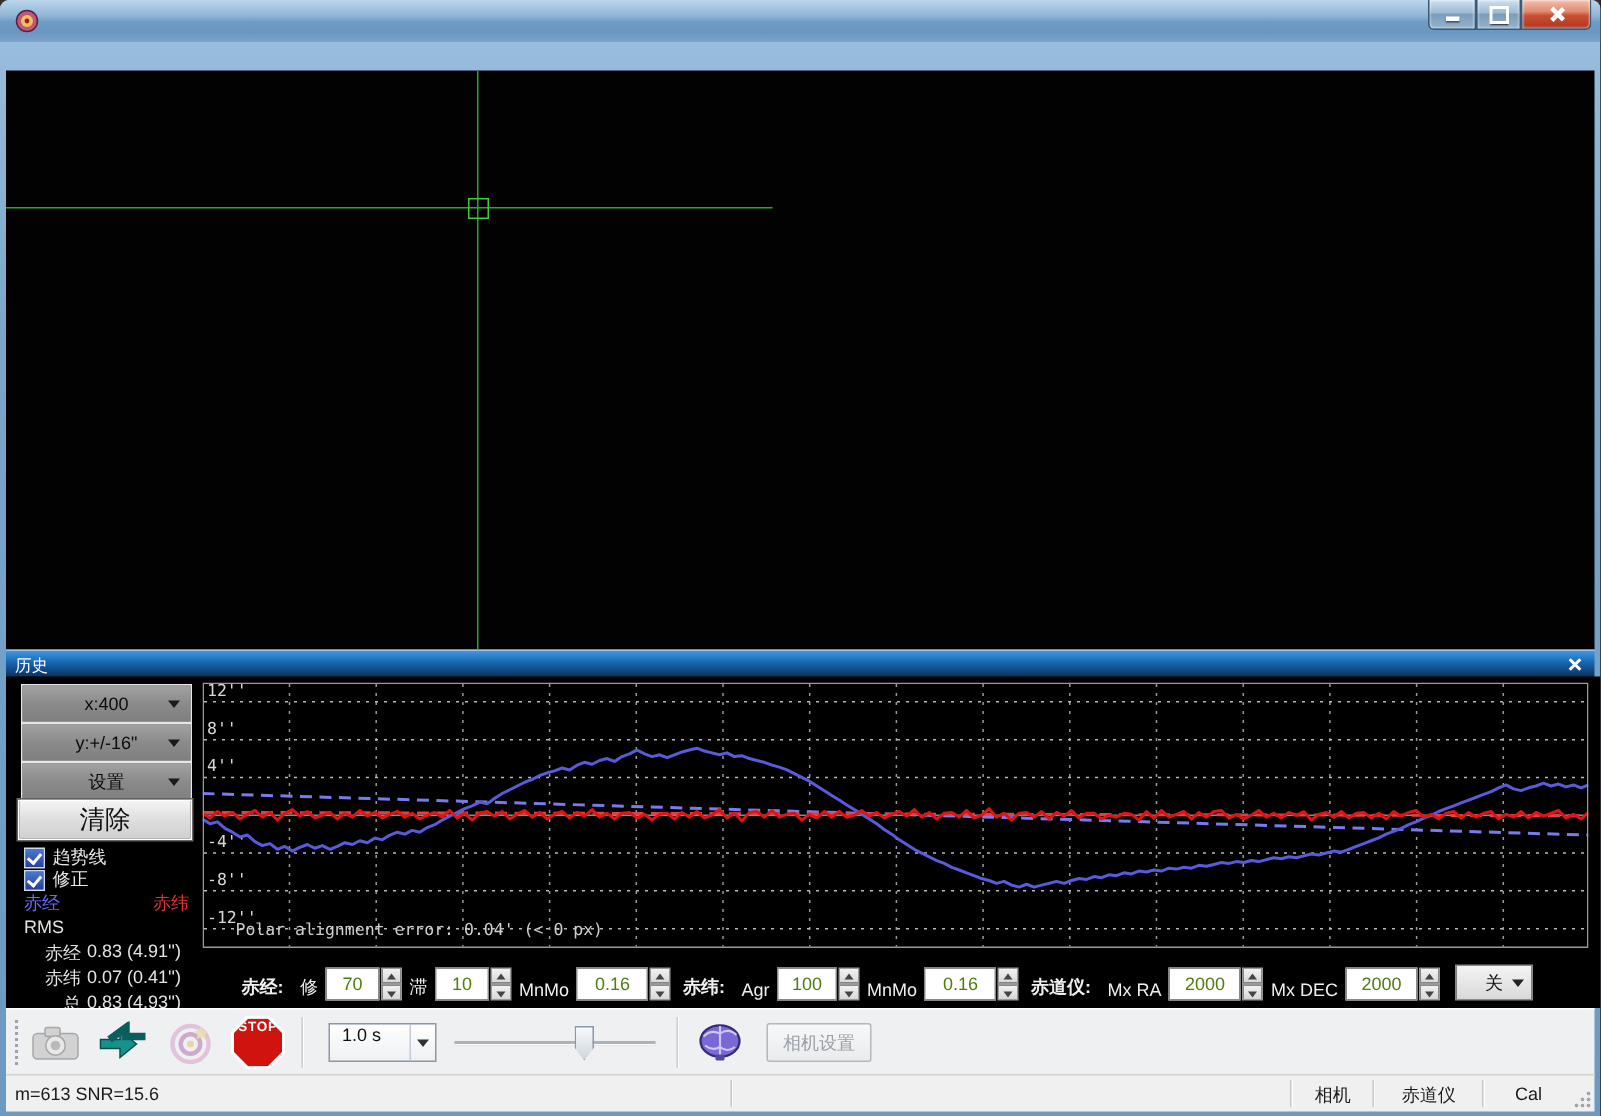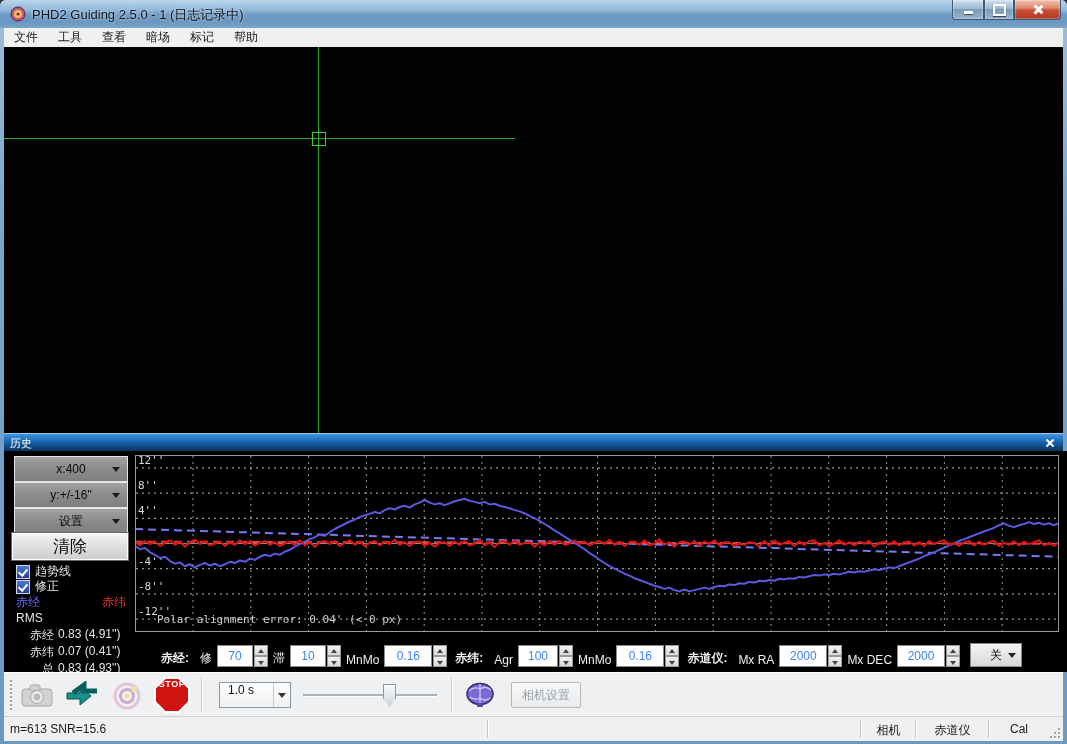--- a/index.html
+++ b/index.html
@@ -58,21 +58,21 @@
   .rms-title{position:absolute;left:12px;top:160px;font-size:12px;color:#e4e4e4;}
   .rms-row{position:absolute;left:6px;width:130px;display:flex;font-size:12px;color:#e4e4e4;}
   .rms-row .lab{width:44px;text-align:right;margin-right:4px;}
   
   .graph-wrap{position:absolute;left:131px;top:4px;width:924px;height:177px;background:#000;}
   
   .settings-row{position:absolute;left:133px;top:188px;width:925px;height:28px;display:flex;align-items:flex-end;color:#f0f0f0;font-size:12px;margin-left:16px;}
   .grp{font-weight:bold;margin:0 6px 0 8px;}
   .fldlab{margin:0 5px;}
   .spin{display:flex;align-items:center;}
-  .spin input{height:20px;border:1px solid #8a8a8a;background:#fff;color:#3b82f6;font-size:12px;text-align:center;
+  .spin input{height:20px;border:1px solid #8a8a8a;background:#fff;color:#4d7c0f;font-size:12px;text-align:center;
     font-family:"Liberation Sans",sans-serif;padding:0 2px;}
   .spinbtns{width:14px;height:22px;display:flex;flex-direction:column;margin-left:1px;}
   .spinbtns div{flex:1;border:1px solid #9a9a9a;background:linear-gradient(180deg,#f2f2f2,#d8d8d8);position:relative;}
   .spinbtns div::after{content:"";position:absolute;left:3px;width:0;height:0;border-left:3.5px solid transparent;border-right:3.5px solid transparent;}
   .spinbtns .up::after{top:3px;border-bottom:4px solid #444;}
   .spinbtns .dn::after{top:4px;border-top:4px solid #444;}
   .mode-drop{width:50px;height:22px;margin-left:10px;border:1px solid #8a8a8a;
     background:linear-gradient(180deg,#f4f4f4,#d9d9d9);display:flex;align-items:center;color:#111;position:relative;}
   .mode-drop span{flex:1;text-align:center;}
   .mode-drop .arr{position:absolute;right:5px;top:9px;width:0;height:0;border-left:4px solid transparent;border-right:4px solid transparent;border-top:5px solid #222;}
@@ -112,42 +112,33 @@
 <body>
 
 <div id="window">
 
   <div class="titlebar">
     <svg class="title-icon" viewBox="0 0 16 16">
       <circle cx="8" cy="8" r="7" fill="#c05878" stroke="#5a2040"></circle>
       <circle cx="8" cy="8" r="4" fill="#f0c060"></circle>
       <circle cx="8" cy="8" r="1.6" fill="#a02020"></circle>
     </svg>
-    <span class="title-text">PHD2 Guiding 2.5.0 - 1 (日志记录中)</span>
     <div class="winbtns">
       <div class="winbtn min">
           <div class="glyph-min"></div>
         </div>
       <div class="winbtn max">
           <div class="glyph-max"></div>
         </div>
       <div class="winbtn close">
           <div class="glyph-x"></div>
         </div>
     </div>
   </div>
 
-  <div class="menubar">
-    <span class="menu-item">文件</span>
-    <span class="menu-item">工具</span>
-    <span class="menu-item">查看</span>
-    <span class="menu-item">暗场</span>
-    <span class="menu-item">标记</span>
-    <span class="menu-item">帮助</span>
-  </div>
 
   <div class="mainview">
     <div class="cross-h"></div>
     <div class="cross-v"></div>
     <div class="lockbox"></div>
   </div>
 
   <div class="panel-title">
     <span class="panel-title-text">历史</span>
     <div class="panel-close"></div>

